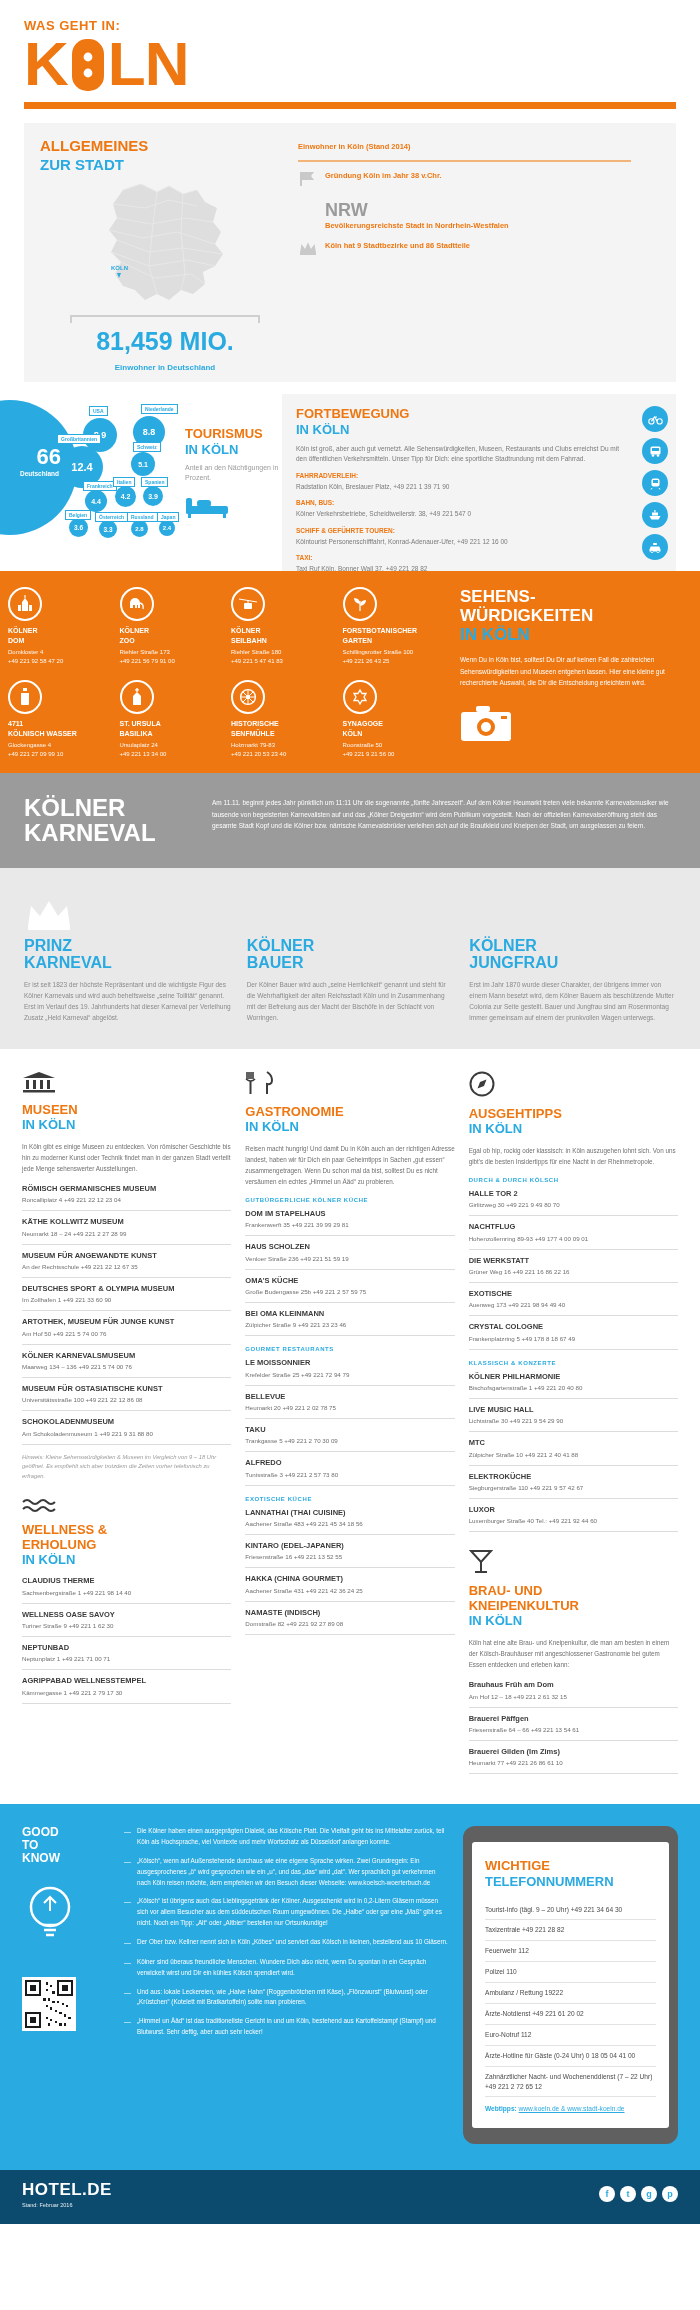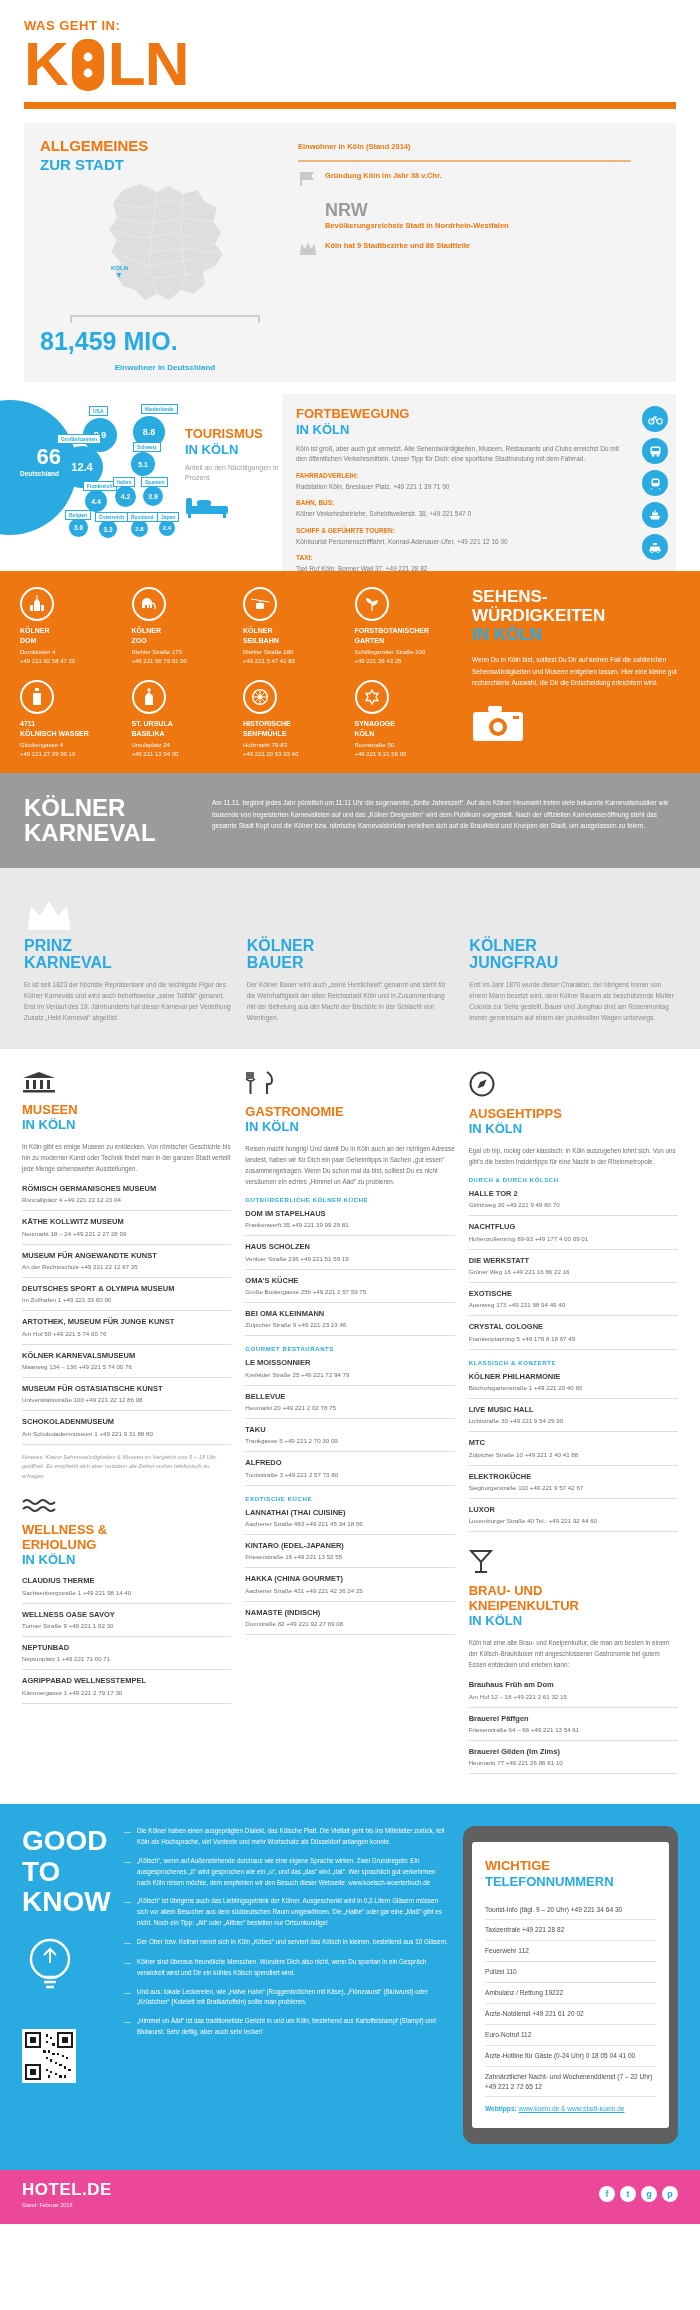--- a/index.html
+++ b/index.html
@@ -20,21 +20,21 @@
   
   .s1 { display:flex; background:#f4f4f4; margin:14px 24px 0 24px; padding:14px 16px 10px 16px; position:relative; }
   .s1 .left { width:250px; position:relative; }
   .s1 h2 { font-size:15px; font-weight:bold; line-height:1.25; }
   .s1 h2 .o { color:#ee7711; display:block; }
   .s1 h2 .b { color:#29aae1; display:block; }
   .demap { width:200px; height:135px; margin:4px auto 0 auto; position:relative; }
   .demap svg { width:100%; height:100%; }
   .bracket { border-left:2px solid #cfcfcf; border-right:2px solid #cfcfcf; border-top:2px solid #cfcfcf;
              height:8px; width:190px; margin:2px auto 0 auto; }
-  .dezahl { color:#29aae1; font-size:25px; font-weight:bold; margin-top:4px; }
+  .dezahl { color:#29aae1; font-size:25px; font-weight:bold; text-align:center; margin-top:4px; }
   .desub  { color:#29aae1; font-size:8px; font-weight:bold; text-align:center; margin-top:7px; }
 
   .s1 .right { flex:1; padding-left:8px; padding-top:2px; }
   .stat-num { color:#ee7711; font-size:23px; font-weight:bold; line-height:1; }
   .stat-lab { color:#ee7711; font-size:7.5px; font-weight:bold; margin-top:3px; margin-bottom:9px; }
   .orangeline { height:2px; background:#f3b47a; width:92%; margin:4px 0 8px 0; }
   .fact { display:flex; gap:7px; margin-bottom:9px; align-items:flex-start; }
   .fact .ic { width:20px; flex:0 0 20px; color:#bdbdbd; }
   .fact .tx { color:#ee7711; font-size:7.5px; font-weight:bold; line-height:1.5; }
   .nrwbig { color:#9b9b9b; font-size:18px; font-weight:bold; line-height:1; }
@@ -62,21 +62,21 @@
   .fortbox h3 .o { color:#ee7711; display:block; }
   .fortbox h3 .b { color:#29aae1; display:block; }
   .fortbox p  { color:#7a7a7a; font-size:6.5px; line-height:1.65; margin-bottom:6px; }
   .fortbox .ttl { color:#ee7711; font-size:6.5px; font-weight:bold; }
   .fortbox .tip { color:#9b9b9b; font-size:6px; font-style:italic; margin-top:6px; line-height:1.6; }
   .transicons { position:absolute; right:8px; top:12px; display:flex; flex-direction:column; gap:6px; }
   .ticon { width:26px; height:26px; border-radius:50%; background:#29aae1; display:flex;
            align-items:center; justify-content:center; color:#fff; }
 
   
-  .s3 { background:#ee7711; color:#fff; margin-top:12px; padding:16px 20px 14px 20px; position:relative; display:flex; }
+  .s3 { background:#ee7711; color:#fff; margin-top:12px; padding:16px 20px 14px 8px; position:relative; display:flex; }
   .poi-grid { width:438px; display:grid; grid-template-columns:repeat(4,1fr); gap:14px 8px; }
   .poi { }
   .poi .circ { width:34px; height:34px; border:2px solid #fff; border-radius:50%; display:flex;
                align-items:center; justify-content:center; margin-bottom:5px; }
   .poi .nm { font-size:7px; font-weight:bold; line-height:1.35; text-transform:uppercase; }
   .poi .ad { font-size:6px; line-height:1.5; margin-top:3px; opacity:.95; }
   .s3 .rightcol { flex:1; padding-left:14px; }
   .s3 .rightcol h3 { font-size:17px; font-weight:bold; line-height:1.12; }
   .s3 .rightcol h3 .w { color:#fff; display:block; }
   .s3 .rightcol h3 .b { color:#29aae1; display:block; }
@@ -104,40 +104,40 @@
   .subcat { color:#29aae1; font-size:6px; font-weight:bold; letter-spacing:.6px; margin:10px 0 6px 0; text-transform:uppercase; }
   .ent { border-bottom:1px solid #dcdcdc; padding-bottom:5px; margin-bottom:6px; }
   .ent .n { color:#3b3b3b; font-size:7.5px; font-weight:bold; line-height:1.25; }
   .ent .d { color:#6f6f6f; font-size:6.2px; margin-top:3px; line-height:1.45; }
   .note { color:#9b9b9b; font-size:5.8px; font-style:italic; line-height:1.65; margin-top:8px; }
   .col2h { margin-top:16px; }
 
   
   .s6 { background:#29aae1; color:#fff; padding:22px 22px 26px 22px; display:flex; gap:14px; position:relative; }
   .s6 .c1 { width:88px; }
-  .s6 .c1 h2 { font-size:28px; font-weight:bold; line-height:1.08; }
+  .s6 .c1 h2 { font-size:12px; font-weight:bold; line-height:1.08; }
   .bulb { margin-top:16px; }
   .qr { margin-top:30px; width:54px; height:54px; background:#fff; padding:3px; }
   .qr svg { width:100%; height:100%; display:block; }
   .s6 .c2 { flex:1; }
   .s6 .c2 .row { display:flex; gap:6px; margin-bottom:8px; }
   .s6 .c2 .dash { font-size:7px; line-height:1.7; }
   .s6 .c2 p { font-size:6.3px; line-height:1.72; }
   .phone-wrap { width:215px; position:relative; }
   .phone { background:#606060; border-radius:12px; padding:16px 9px; height:100%; }
   .phone-screen { background:#fff; border-radius:3px; padding:16px 13px; height:100%; }
   .phone-screen h3 { font-size:13px; font-weight:bold; line-height:1.2; margin-bottom:10px; }
   .phone-screen h3 .o { color:#ee7711; display:block; }
   .phone-screen h3 .b { color:#29aae1; display:block; }
   .prow { border-bottom:1px solid #e2e2e2; padding:5px 0; color:#4a4a4a; font-size:6.6px; line-height:1.5; }
   .webrow { color:#29aae1; font-size:6.6px; font-weight:bold; padding-top:8px; }
   .webrow span.u { text-decoration:underline; font-weight:normal; }
 
   
-  .footer { background:#ec4899; color:#fff; padding:10px 22px 16px 22px; display:flex;
+  .footer { background:#0c4a6e; color:#fff; padding:10px 22px 16px 22px; display:flex;
             align-items:center; justify-content:space-between; }
   .logo { font-size:17px; font-weight:bold; letter-spacing:.5px; }
   .logo .de { color:#fff; }
   .stand { font-size:5.5px; margin-top:2px; opacity:.9; }
   .socials { display:flex; gap:5px; }
   .soc { width:16px; height:16px; border-radius:50%; background:#fff; color:#29aae1;
          display:flex; align-items:center; justify-content:center; font-size:9px; font-weight:bold; }
 </style>
 </head>
 <body>

